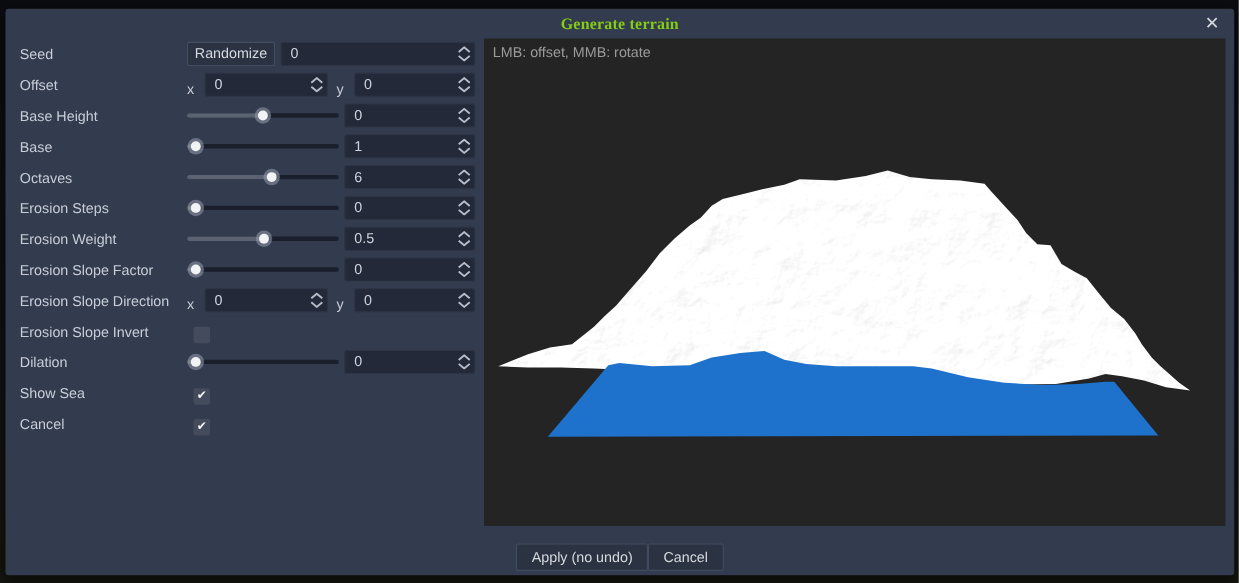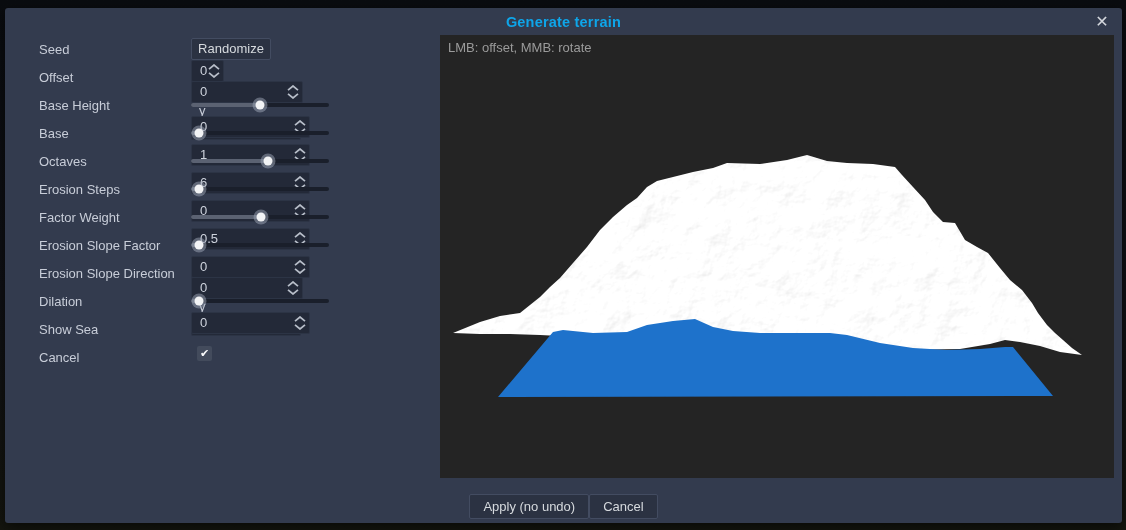--- a/index.html
+++ b/index.html
@@ -10,31 +10,31 @@
     position:relative;
   }
   .dialog {
     position:absolute; left:5px; top:8px; width:1117px; height:515px;
     background:#333b4e; border-radius:3px;
     box-shadow:0 4px 14px rgba(0,0,0,.6);
   }
   .titlebar { position:absolute; left:0; top:0; width:100%; height:27px; text-align:center; }
   .title {
     display:inline-block; margin-top:6px; font-size:14.5px; font-weight:bold;
-    color:#0ea5e9; letter-spacing:.2px;
+    color:#84cc16; letter-spacing:.2px;font-family:Liberation Serif, serif;
   }
   .close-btn {
     position:absolute; right:10px; top:4px; width:20px; height:20px;
     color:#d4d7dd; font-size:16px; line-height:20px; text-align:center; cursor:pointer;
   }
   
-  .form { position:absolute; left:13px; top:27px; width:414px;margin-left:21px; }
+  .form { position:absolute; left:13px; top:27px; width:414px; }
   .row { display:flex; align-items:center; height:28px; }
   .flabel { width:152px; font-size:13px; color:#c8cdd8; white-space:nowrap; }
-  .ctrl { width:262px; display:flex; align-items:flex-start; height:22px;flex-direction:column; }
+  .ctrl { width:262px; display:flex; align-items:flex-end; height:22px; }
   .btn {
     background:#2b3242; border:1px solid #434c61; border-radius:2px;
     color:#d6dade; font-size:13px; height:22px; line-height:20px;
     text-align:center; cursor:pointer; font-family:"Liberation Sans",sans-serif;
   }
   .btn-randomize { width:80px; margin-right:5px; }
   .spinbox {
     background:#232938; border:1px solid #2c3445; border-radius:2px;
     height:22px; display:flex; align-items:center; position:relative;
   }
@@ -205,21 +205,21 @@
         <div class="spinbox sb-value">
           <span class="val">0</span>
           <svg class="spin-arrows" viewBox="0 0 14 14">
               <use href="#updown"></use>
             </svg>
         </div>
       </div>
     </div>
 
     <div class="row">
-      <div class="flabel">Factor Weight</div>
+      <div class="flabel">Erosion Weight</div>
       <div class="ctrl">
         <div class="slider">
           <div class="track"></div>
           <div class="fill" style="width: 51%;"></div>
           <div class="handle" style="left: 51%;"></div>
         </div>
         <div class="spinbox sb-value">
           <span class="val">0.5</span>
           <svg class="spin-arrows" viewBox="0 0 14 14">
               <use href="#updown"></use>
@@ -258,20 +258,28 @@
         <span class="axis-label axis-y">y</span>
         <div class="spinbox sb-y">
           <span class="val">0</span>
           <svg class="spin-arrows" viewBox="0 0 14 14">
               <use href="#updown"></use>
             </svg>
         </div>
       </div>
     </div>
 
+    <div class="row">
+      <div class="flabel">Erosion Slope Invert</div>
+      <div class="ctrl">
+        <div class="checkbox">
+          <span class="check"></span>
+        </div>
+      </div>
+    </div>
 
     <div class="row">
       <div class="flabel">Dilation</div>
       <div class="ctrl">
         <div class="slider">
           <div class="track"></div>
           <div class="fill" style="width: 6%;"></div>
           <div class="handle" style="left: 6%;"></div>
         </div>
         <div class="spinbox sb-value">

